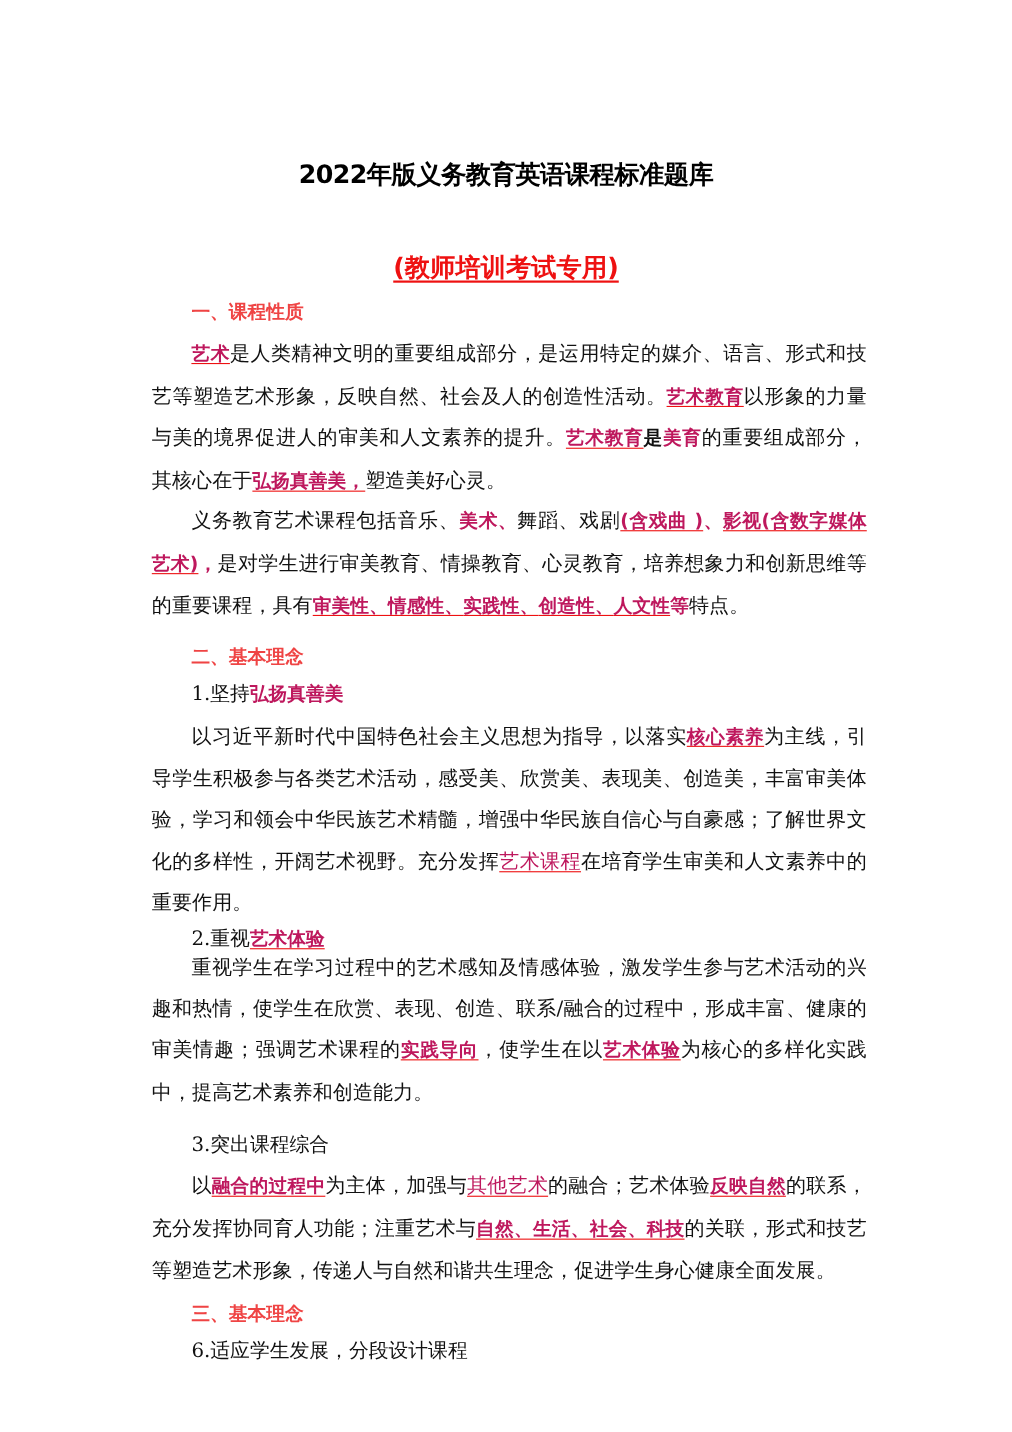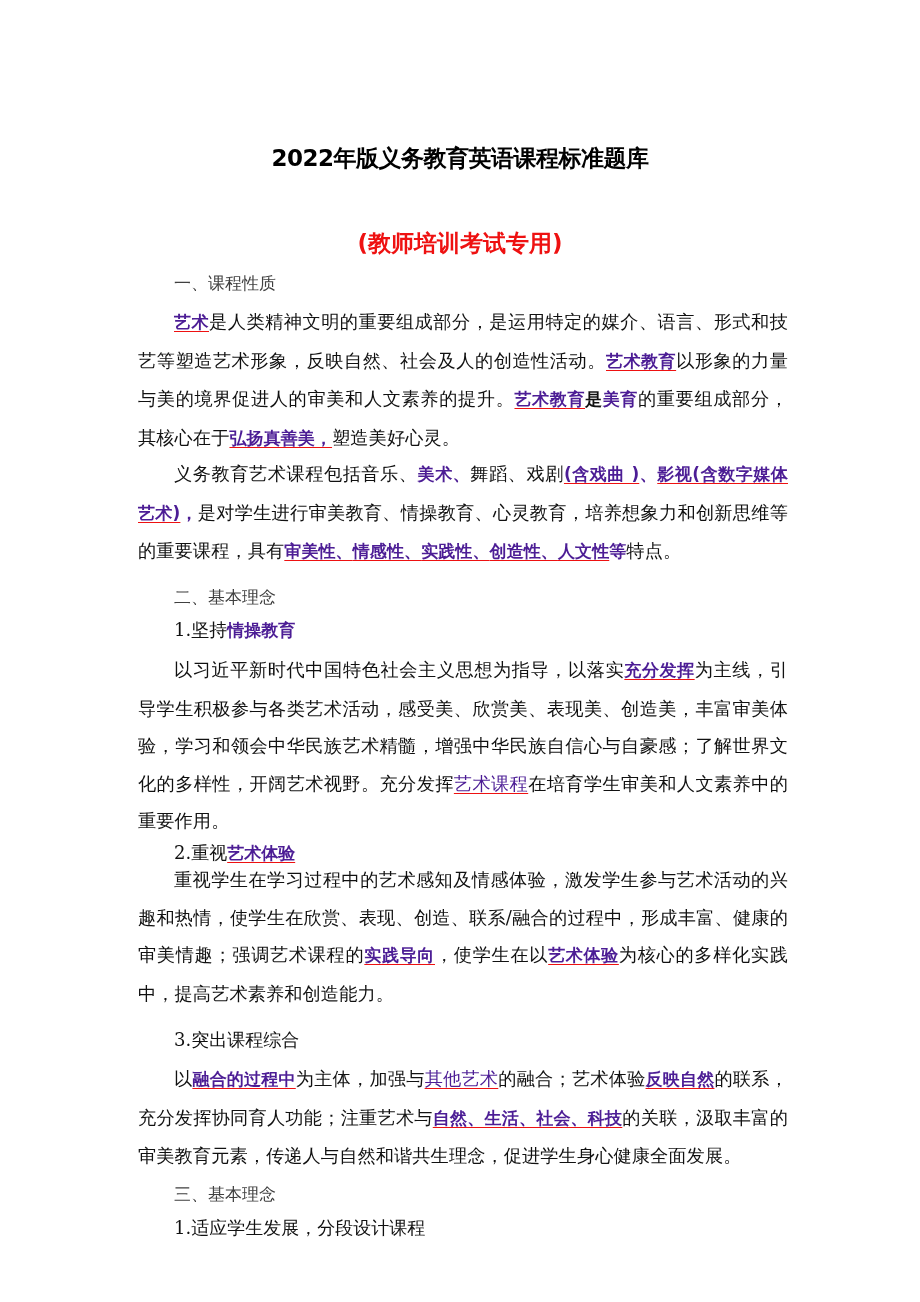--- a/index.html
+++ b/index.html
@@ -5,51 +5,51 @@
   html, body { margin: 0; padding: 0; background: #ffffff; }
   body { width: 920px; height: 1302px; position: relative; overflow: hidden;
          font-family: "DejaVu Serif", "Liberation Serif", serif; color: #111; }
   .page { position: absolute; left: 0; top: 0; width: 920px; height: 1302px; }
   .title { position: absolute; left: 0; width: 920px; top: 143px; text-align: center;
            font-family: "DejaVu Sans", "Liberation Sans", sans-serif; font-weight: bold;
            font-size: 23px; letter-spacing: -0.5px; color: #000; }
   .subtitle { position: absolute; left: 0; width: 920px; top: 228px; text-align: center;
               font-family: "DejaVu Sans", "Liberation Sans", sans-serif; font-weight: bold;
               font-size: 23px; color: #ee1111; }
-  .subtitle span { text-decoration-color: #ee1111;
+  .subtitle span { text-decoration: underline; text-decoration-color: #ee1111;
                    text-underline-offset: 4px; }
   .heading { position: absolute; left: 174px; font-family: "DejaVu Sans", "Liberation Sans", sans-serif;
-             font-weight: normal; font-size: 17px; color: #404040; }
+             font-weight: bold; font-size: 17px; color: #ef4444; }
   .sub { position: absolute; left: 174px; font-size: 18px; color: #111; }
   .para { position: absolute; left: 138px; width: 650px; font-size: 18.2px; line-height: 37.5px;
           text-indent: 36px; text-align: justify; letter-spacing: 0.1px; }
-  .r { color: #4c1d95; }
+  .r { color: #be185d; }
   .u { text-decoration: underline; text-decoration-color: #ee1111; text-underline-offset: 3px; }
   .b { font-weight: bold; font-family: "DejaVu Sans", "Liberation Sans", sans-serif; font-size: 17px; }
 </style>
 </head>
 <body>
 
 <div class="page">
   <div class="title">2022年版义务教育英语课程标准题库</div>
   <div class="subtitle"><span>(教师培训考试专用)</span></div>
 
   <div class="heading" style="top:272px">一、课程性质</div>
   <div class="para" style="top:303px"><span class="r u b">艺术</span><span class="">是人类精神文明的重要组成部分，是运用特定的媒介、语言、形式和技艺等塑造艺术形象，反映自然、社会及人的创造性活动。</span><span class="r u b">艺术教育</span><span class="">以形象的力量与美的境界促进人的审美和人文素养的提升。</span><span class="r u b">艺术教育</span><span class="b">是</span><span class="r b">美育</span><span class="">的重要组成部分，其核心在于</span><span class="r u b">弘扬真善美，</span><span class="">塑造美好心灵。</span></div>
   <div class="para" style="top:455px"><span class="">义务教育艺术课程包括音乐、</span><span class="r b">美术、</span><span class="">舞蹈、戏剧</span><span class="r u b">(含戏曲  )</span><span class="r b">、</span><span class="r u b">影视(含数字媒体艺术)</span><span class="r b">，</span><span class="">是对学生进行审美教育、情操教育、心灵教育，培养想象力和创新思维等的重要课程，具有</span><span class="r u b">审美性、</span><span class="r u b">情感性、</span><span class="r u b">实践性、</span><span class="r u b">创造性、</span><span class="r u b">人文性</span><span class="r b">等</span><span class="">特点。</span></div>
 
   <div class="heading" style="top:586px">二、基本理念</div>
   <div class="sub" style="top:618px">
-    <span>1.坚持</span><span class="r b">情操教育</span>
+    <span>1.坚持</span><span class="r b">弘扬真善美</span>
   </div>
-  <div class="para" style="top:651px"><span class="">以习近平新时代中国特色社会主义思想为指导，以落实</span><span class="r u b">充分发挥</span><span class="">为主线，引导学生积极参与各类艺术活动，感受美、欣赏美、表现美、创造美，丰富审美体验，学习和领会中华民族艺术精髓，增强中华民族自信心与自豪感；了解世界文化的多样性，开阔艺术视野。充分发挥</span><span class="r u">艺术课程</span><span class="">在培育学生审美和人文素养中的重要作用。</span></div>
+  <div class="para" style="top:651px"><span class="">以习近平新时代中国特色社会主义思想为指导，以落实</span><span class="r u b">核心素养</span><span class="">为主线，引导学生积极参与各类艺术活动，感受美、欣赏美、表现美、创造美，丰富审美体验，学习和领会中华民族艺术精髓，增强中华民族自信心与自豪感；了解世界文化的多样性，开阔艺术视野。充分发挥</span><span class="r u">艺术课程</span><span class="">在培育学生审美和人文素养中的重要作用。</span></div>
 
   <div class="sub" style="top:841px">
     <span>2.重视</span><span class="r u b">艺术体验</span>
   </div>
   <div class="para" style="top:861px"><span class="">重视学生在学习过程中的艺术感知及情感体验，激发学生参与艺术活动的兴趣和热情，使学生在欣赏、表现、创造、联系/融合的过程中，形成丰富、健康的审美情趣；强调艺术课程的</span><span class="r u b">实践导向</span><span class="">，使学生在以</span><span class="r u b">艺术体验</span><span class="">为核心的多样化实践中，提高艺术素养和创造能力。</span></div>
 
   <div class="sub" style="top:1028px">3.突出课程综合</div>
-  <div class="para" style="top:1060px"><span class="">以</span><span class="r u b">融合的过程中</span><span class="">为主体，加强与</span><span class="r u">其他艺术</span><span class="">的融合；艺术体验</span><span class="r u b">反映自然</span><span class="">的联系，充分发挥协同育人功能；注重艺术与</span><span class="r u b">自然、生活、社会、科技</span><span class="">的关联，汲取丰富的审美教育元素，传递人与自然和谐共生理念，促进学生身心健康全面发展。</span></div>
+  <div class="para" style="top:1060px"><span class="">以</span><span class="r u b">融合的过程中</span><span class="">为主体，加强与</span><span class="r u">其他艺术</span><span class="">的融合；艺术体验</span><span class="r u b">反映自然</span><span class="">的联系，充分发挥协同育人功能；注重艺术与</span><span class="r u b">自然、生活、社会、科技</span><span class="">的关联，形式和技艺等塑造艺术形象，传递人与自然和谐共生理念，促进学生身心健康全面发展。</span></div>
 
   <div class="heading" style="top:1183px">三、基本理念</div>
-  <div class="sub" style="top:1216px">1.适应学生发展，分段设计课程</div>
+  <div class="sub" style="top:1216px">6.适应学生发展，分段设计课程</div>
 </div>
 
 </body></html>

